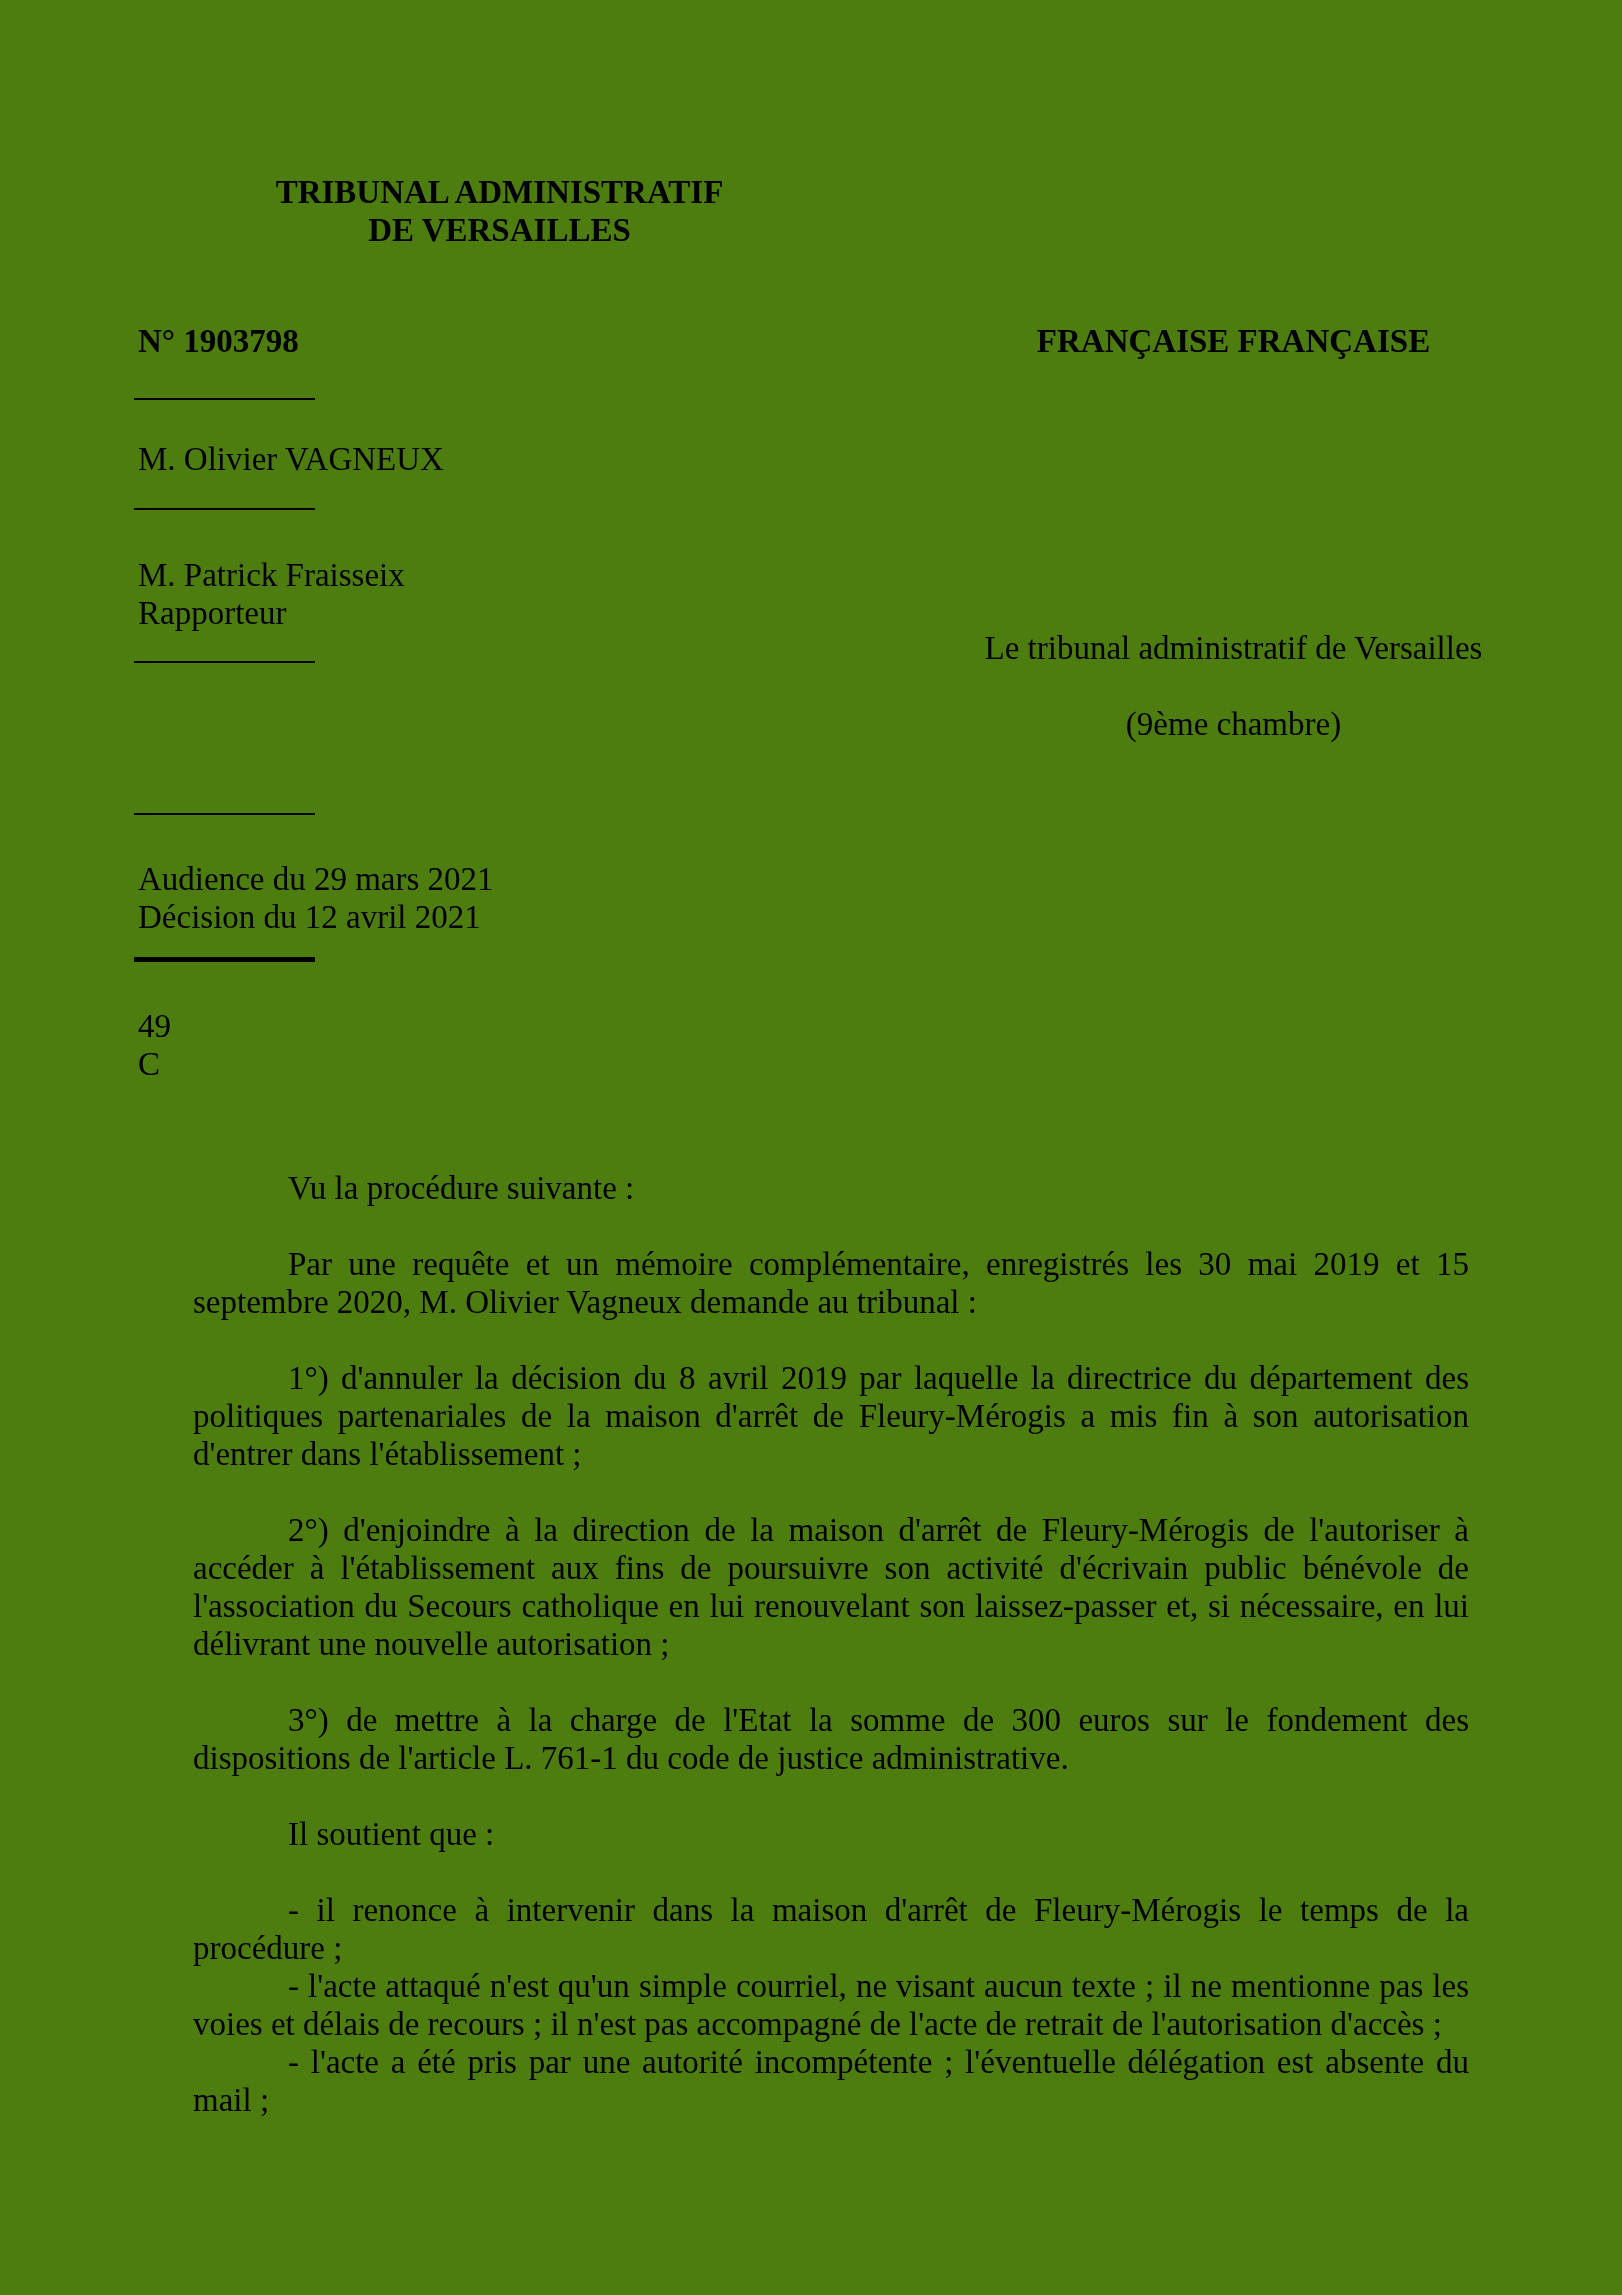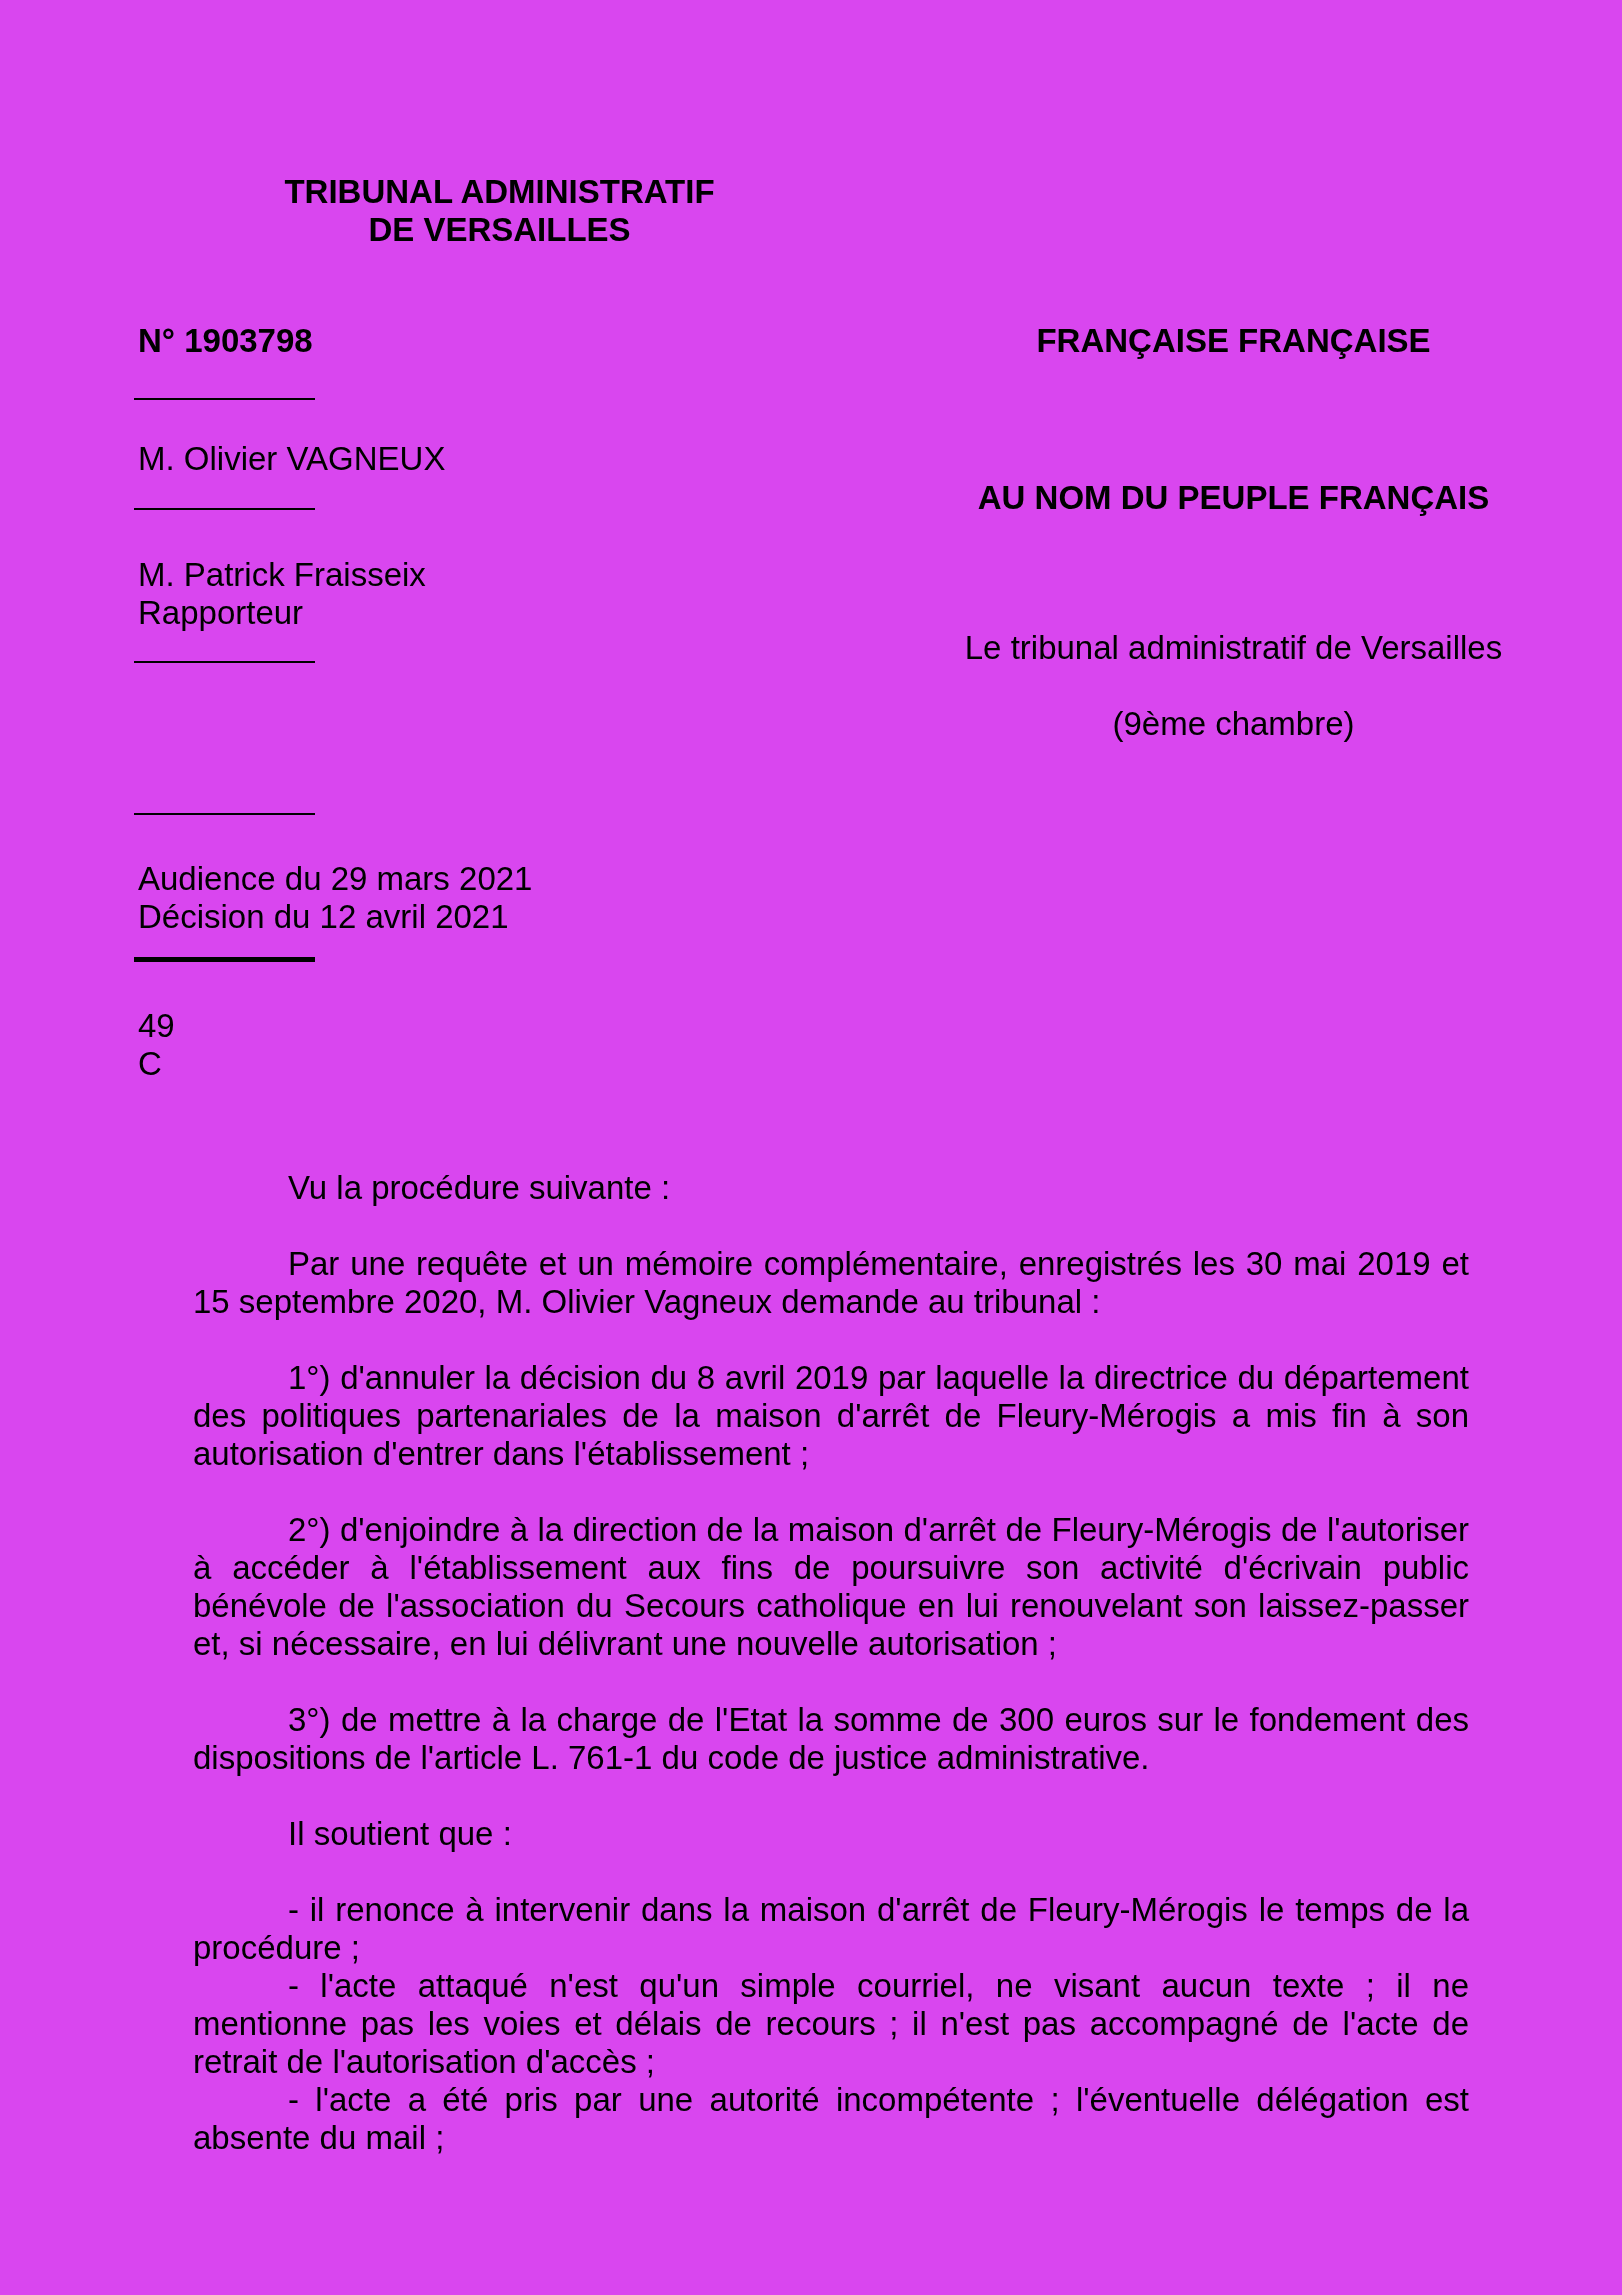--- a/index.html
+++ b/index.html
@@ -4,22 +4,22 @@
 <style>
   html, body {
     margin: 0;
     padding: 0;
     background: #ffffff;
   }
   .page {
     position: relative;
     width: 1623px;
     height: 2295px;
-    background: #d946ef;
-    font-family: Liberation Sans, sans-serif;
+    background: #4d7c0f;
+    font-family: Liberation Serif, serif;
     font-size: 33px;
     line-height: 38px;
     color: #000000;
     overflow: hidden;
   }
   .abs { position: absolute; }
   .bold { font-weight: bold; }
   .court-title {
     top: 173px; left: 205px; width: 589px;
     font-weight: bold; text-align: center;
@@ -88,21 +88,20 @@
     <div>Décision du 12 avril 2021</div>
   </div>
   <div class="rule rule-5"></div>
 
   <div class="abs left-col codes">
     <div>49</div>
     <div>C</div>
   </div>
 
   <div class="abs right-col republic bold">FRANÇAISE FRANÇAISE</div>
-  <div class="abs right-col motto bold">AU NOM DU PEUPLE FRANÇAIS</div>
   <div class="abs right-col court-line">Le tribunal administratif de Versailles</div>
   <div class="abs right-col chamber">(9ème chambre)</div>
 
   <div class="abs body-text">
     <p>Vu la procédure suivante :</p>
     <p>Par une requête et un mémoire complémentaire, enregistrés les 30 mai 2019 et 15 septembre 2020, M. Olivier Vagneux demande au tribunal :</p>
     <p>1°) d'annuler la décision du 8 avril 2019 par laquelle la directrice du département des politiques partenariales de la maison d'arrêt de Fleury-Mérogis a mis fin à son autorisation d'entrer dans l'établissement ;</p>
     <p>2°) d'enjoindre à la direction de la maison d'arrêt de Fleury-Mérogis de l'autoriser à accéder à l'établissement aux fins de poursuivre son activité d'écrivain public bénévole de l'association du Secours catholique en lui renouvelant son laissez-passer et, si nécessaire, en lui délivrant une nouvelle autorisation ;</p>
     <p>3°) de mettre à la charge de l'Etat la somme de 300 euros sur le fondement des dispositions de l'article L. 761-1 du code de justice administrative.</p>
     <p>Il soutient que :</p>

